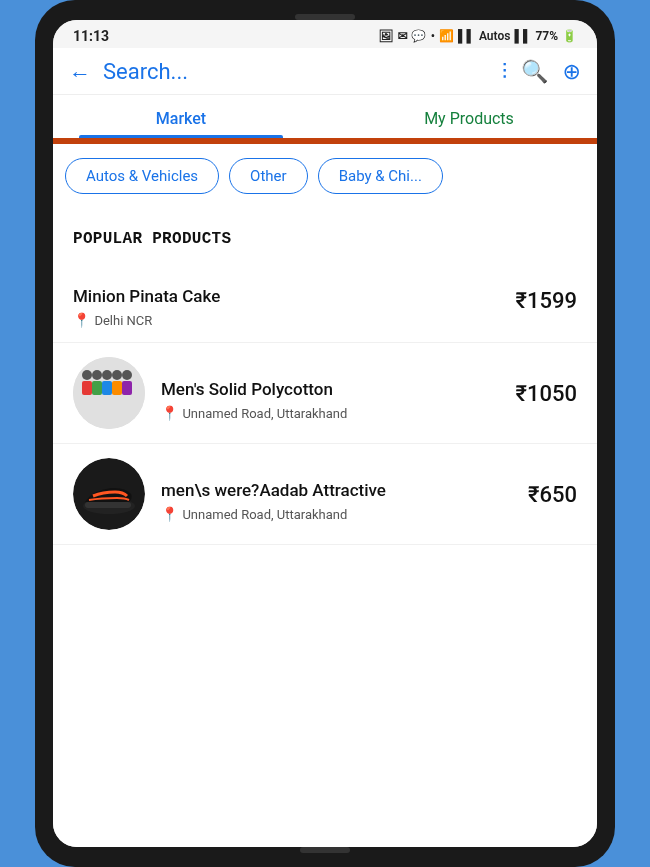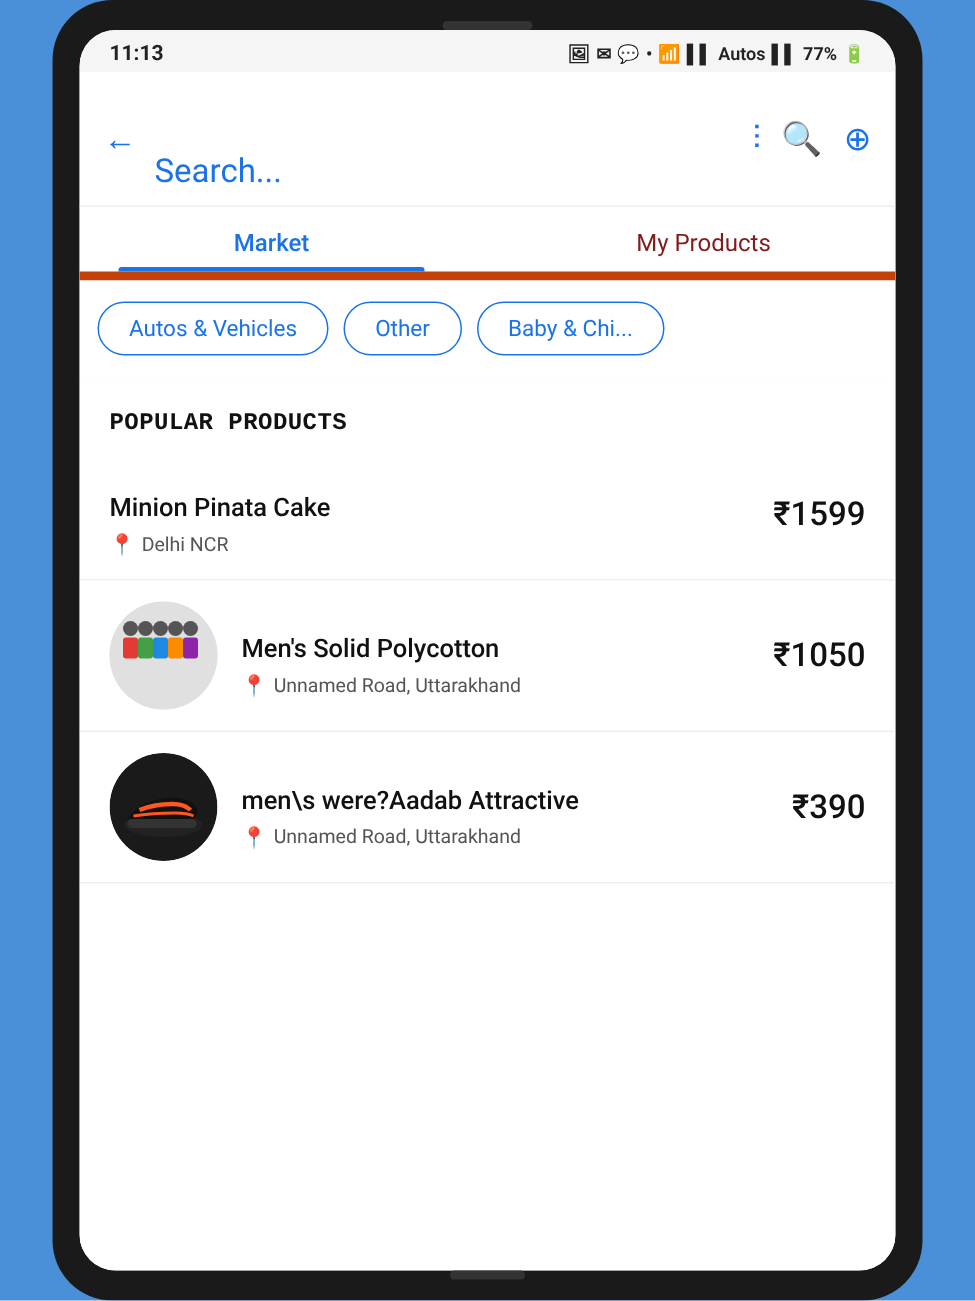--- a/index.html
+++ b/index.html
@@ -79,21 +79,20 @@
     .back-arrow {
       color: #1a73e8;
       font-size: 22px;
       cursor: pointer;
     }
     .search-text {
       flex: 1;
       color: #1a73e8;
       font-size: 22px;
       font-weight: 400;
-      margin-top: 44px;
     }
     .top-icons {
       display: flex;
       align-items: center;
       gap: 14px;
     }
     .top-icon {
       color: #1a73e8;
       font-size: 22px;
       cursor: pointer;
@@ -105,21 +104,21 @@
       border-bottom: 6px solid #c2410c;
       gap: 32px;
     }
     .tab {
       flex: 1;
       text-align: center;
       padding: 14px 0 10px;
       font-size: 16px;
       cursor: pointer;
       position: relative;
-      color: #7f1d1d;
+      color: #15803d;
     }
     .tab.active {
       color: #1a73e8;
       font-weight: 500;
     }
     .tab.active::after {
       content: '';
       position: absolute;
       bottom: 0;
       left: 10%;
@@ -329,18 +328,18 @@
             <rect x="12" y="44" width="46" height="6" rx="3" fill="#333"></rect>
           </svg>
         </div>
         <div class="product-info">
           <div class="product-name">men\s were?Aadab Attractive</div>
           <div class="product-location">
             <span class="loc-pin">📍</span>
             <span>Unnamed Road, Uttarakhand</span>
           </div>
         </div>
-        <div class="product-price">₹390</div>
+        <div class="product-price">₹650</div>
       </div>
 
     </div>
   </div>
 </div>
 
 </body></html>

